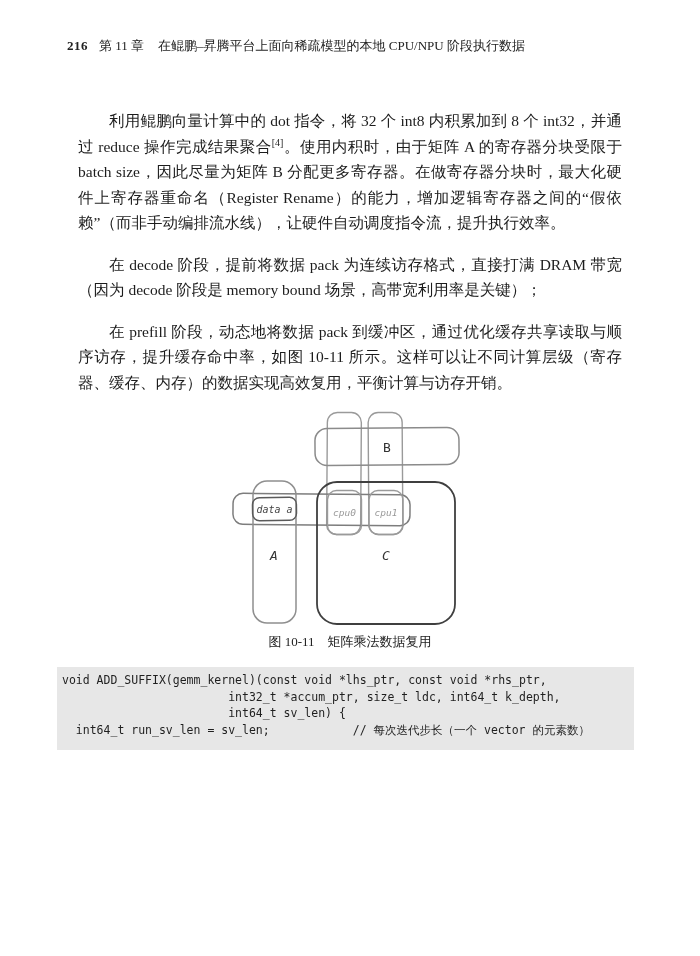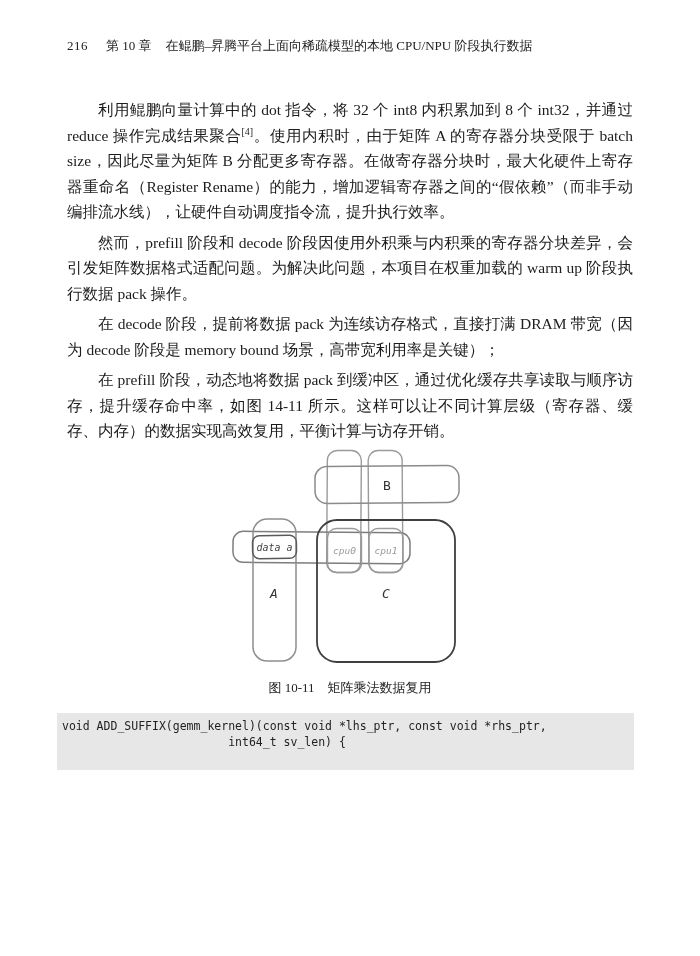--- a/index.html
+++ b/index.html
@@ -4,59 +4,58 @@
 <style>
   html,body{margin:0;padding:0;}
   body{
     width:700px;height:956px;background:#ffffff;position:relative;overflow:hidden;
     font-family:"Liberation Serif","DejaVu Serif",serif;color:#1a1a1a;
   }
   .page-header{
     position:absolute;top:37px;left:67px;right:60px;
     font-size:13px;color:#222;white-space:nowrap;
   }
-  .page-num{font-weight:normal;margin-right:18px;letter-spacing:.5px;}
+  .page-num{font-weight:bold;margin-right:11px;letter-spacing:.5px;}
   .chapter-label{margin-right:14px;}
   .body-text{position:absolute;top:92px;left:62px;width:576px;}
   .para{
-    margin:5px;text-indent:2em;text-align:justify;text-justify:inter-ideograph;
+    margin:16px;text-indent:2em;text-align:justify;text-justify:inter-ideograph;
     font-size:15.5px;line-height:25.5px;color:#1c1c1c;
   }
   .ref{font-size:10px;line-height:0;}
   .fig{margin:2px 0 0 0;}
   .diagram{display:block;margin-left:168px;}
-  .fig-caption{text-align:center;font-size:13px;color:#222;margin-top:8px;line-height:18px;}
+  .fig-caption{text-align:center;font-size:13px;color:#222;line-height:18px;}
   .fig-bottom-gap{height:10px;}
   .code-block{
     margin:6px 0 0 -5px;width:572px;background:#e7e7e7;
-    padding:5px 0 19px 5px;
+    padding:5px 0 12px 5px;
     font-family:"DejaVu Sans Mono","Liberation Mono",monospace;
     font-size:11.5px;line-height:16.5px;color:#1f1f1f;
   }
   .code-line{white-space:pre;}
   .sketch-label{font-family:"DejaVu Sans Mono","Liberation Mono",monospace;}
 </style>
 </head>
 <body>
 
 <div class="page">
 
   <header class="page-header">
-    <span class="page-num">216</span><span class="chapter-label">第 10 章</span><span class="chapter-title">在鲲鹏–昇腾平台上面向稀疏模型的本地 CPU/NPU 阶段执行数据</span>
+    <span class="page-num">216</span><span class="chapter-label">第 11 章</span><span class="chapter-title">在鲲鹏–昇腾平台上面向稀疏模型的本地 CPU/NPU 阶段执行数据</span>
   </header>
 
   <main class="body-text">
 
     <p class="para"><span>利用鲲鹏向量计算中的 dot 指令，将 32 个 int8 内积累加到 8 个 int32，并通过 reduce 操作完成结果聚合</span><sup class="ref">[4]</sup><span>。使用内积时，由于矩阵 A 的寄存器分块受限于 batch size，因此尽量为矩阵 B 分配更多寄存器。在做寄存器分块时，最大化硬件上寄存器重命名（Register Rename）的能力，增加逻辑寄存器之间的“假依赖”（而非手动编排流水线），让硬件自动调度指令流，提升执行效率。</span></p>
 
-    <p class="para">然而，prefill 阶段和 decode 阶段因使用外积乘与内积乘的寄存器分块差异，会引发矩阵数据格式适配问题。为解决此问题，本项目在权重加载的 warm up 阶段执行数据 pack 操作。</p>
 
     <p class="para">在 decode 阶段，提前将数据 pack 为连续访存格式，直接打满 DRAM 带宽（因为 decode 阶段是 memory bound 场景，高带宽利用率是关键）；</p>
 
-    <p class="para">在 prefill 阶段，动态地将数据 pack 到缓冲区，通过优化缓存共享读取与顺序访存，提升缓存命中率，如图 14-11 所示。这样可以让不同计算层级（寄存器、缓存、内存）的数据实现高效复用，平衡计算与访存开销。</p>
+    <p class="para">在 prefill 阶段，动态地将数据 pack 到缓冲区，通过优化缓存共享读取与顺序访存，提升缓存命中率，如图 10-11 所示。这样可以让不同计算层级（寄存器、缓存、内存）的数据实现高效复用，平衡计算与访存开销。</p>
 
     <figure class="fig">
       <svg class="diagram" width="232" height="222" viewBox="0 0 232 222" fill="none" stroke-linejoin="round" stroke-linecap="round">
 
         <rect x="97" y="1.5" width="34" height="122" rx="10" stroke="#9a9a9a" stroke-width="1.4" transform="rotate(0.4 114 62)"></rect>
         <rect x="138.5" y="1.5" width="34" height="122" rx="10" stroke="#9a9a9a" stroke-width="1.4" transform="rotate(-0.4 155 62)"></rect>
 
         <rect x="85" y="17" width="144" height="37" rx="12" stroke="#8b8b8b" stroke-width="1.5" transform="rotate(-0.5 157 35)"></rect>
 
         <rect x="3" y="83" width="177" height="31" rx="10" stroke="#7d7d7d" stroke-width="1.5" transform="rotate(0.5 90 98)"></rect>
@@ -78,17 +77,19 @@
         <text class="sketch-label" x="156" y="105" font-size="9.5" font-style="italic" fill="#9a9a9a" stroke="none" text-anchor="middle">cpu1</text>
       </svg>
       <figcaption class="fig-caption">图 10-11　矩阵乘法数据复用</figcaption>
     </figure>
 
     <div class="fig-bottom-gap"></div>
 
 
     <div class="code-block">
       <div class="code-line">void ADD_SUFFIX(gemm_kernel)(const void *lhs_ptr, const void *rhs_ptr,</div>
+      <div class="code-line">                        int32_t *accum_ptr, size_t ldc, int64_t k_depth,</div>
       <div class="code-line">                        int64_t sv_len) {</div>
+      <div class="code-line">  int64_t run_sv_len = sv_len;            // 每次迭代步长（一个 vector 的元素数）</div>
     </div>
 
   </main>
 </div>
 
 </body></html>

